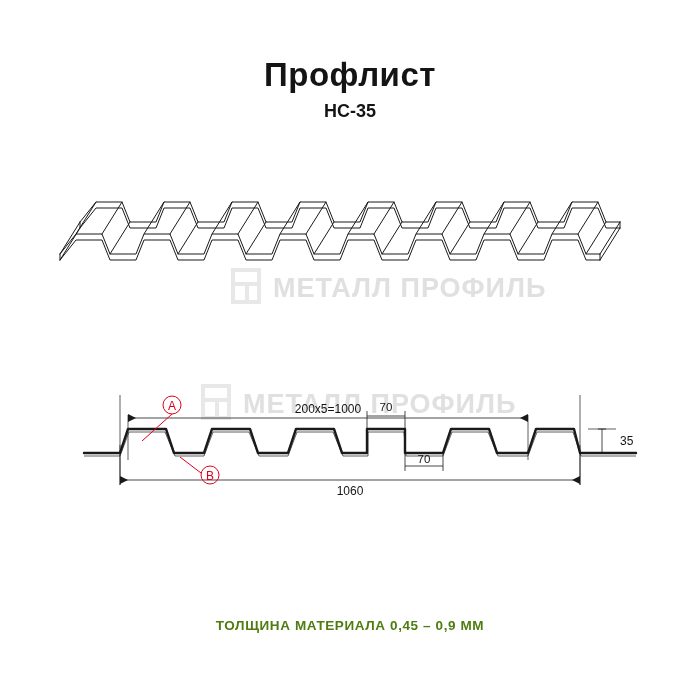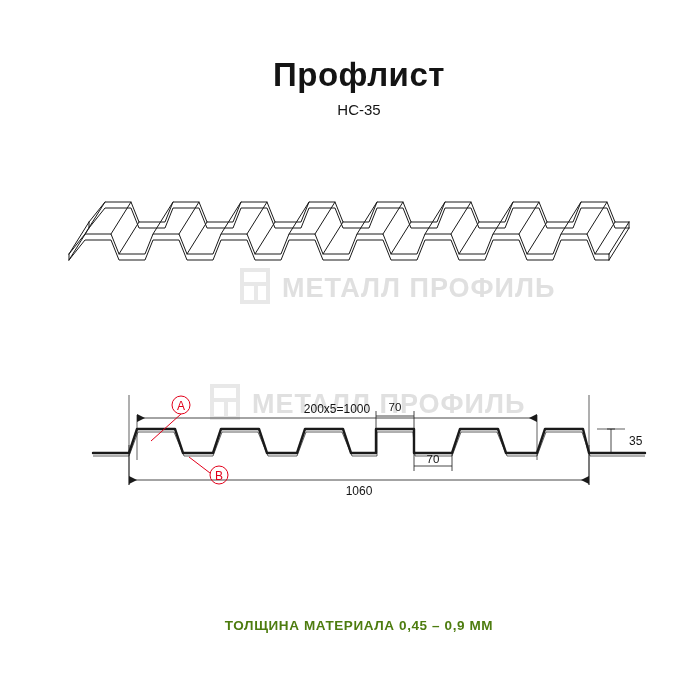--- a/index.html
+++ b/index.html
@@ -12,41 +12,40 @@
     height: 700px;
     font-family: "Liberation Sans", sans-serif;
     color: #1a1a1a;
     position: relative;
     overflow: hidden;
   }
   .page {
     position: relative;
     width: 624px;
     height: 700px;
-    margin-left: 9px;
   }
   .title {
     position: absolute;
     top: 56px;
     left: 0;
     width: 700px;
     text-align: center;
     font-size: 33px;
     font-weight: bold;
     letter-spacing: 0.5px;
     color: #141414;
   }
   .subtitle {
     position: absolute;
     top: 101px;
     left: 0;
     width: 700px;
     text-align: center;
-    font-size: 15px;
-    font-weight: normal;
+    font-size: 18px;
+    font-weight: bold;
     color: #141414;
   }
   .footer {
     position: absolute;
     top: 618px;
     left: 0;
     width: 700px;
     text-align: center;
     font-size: 13.5px;
     font-weight: bold;

